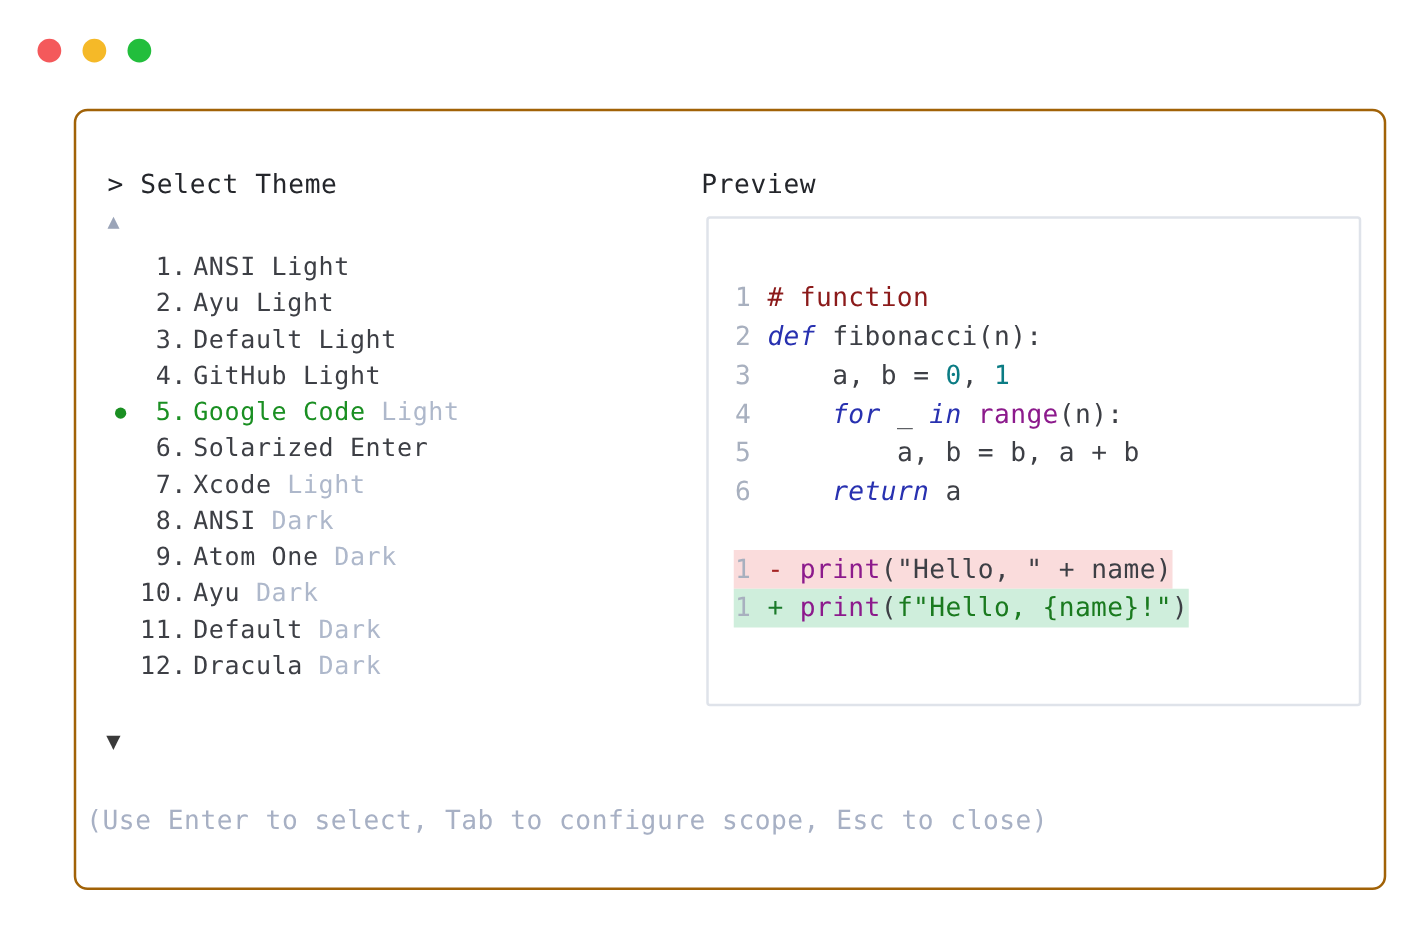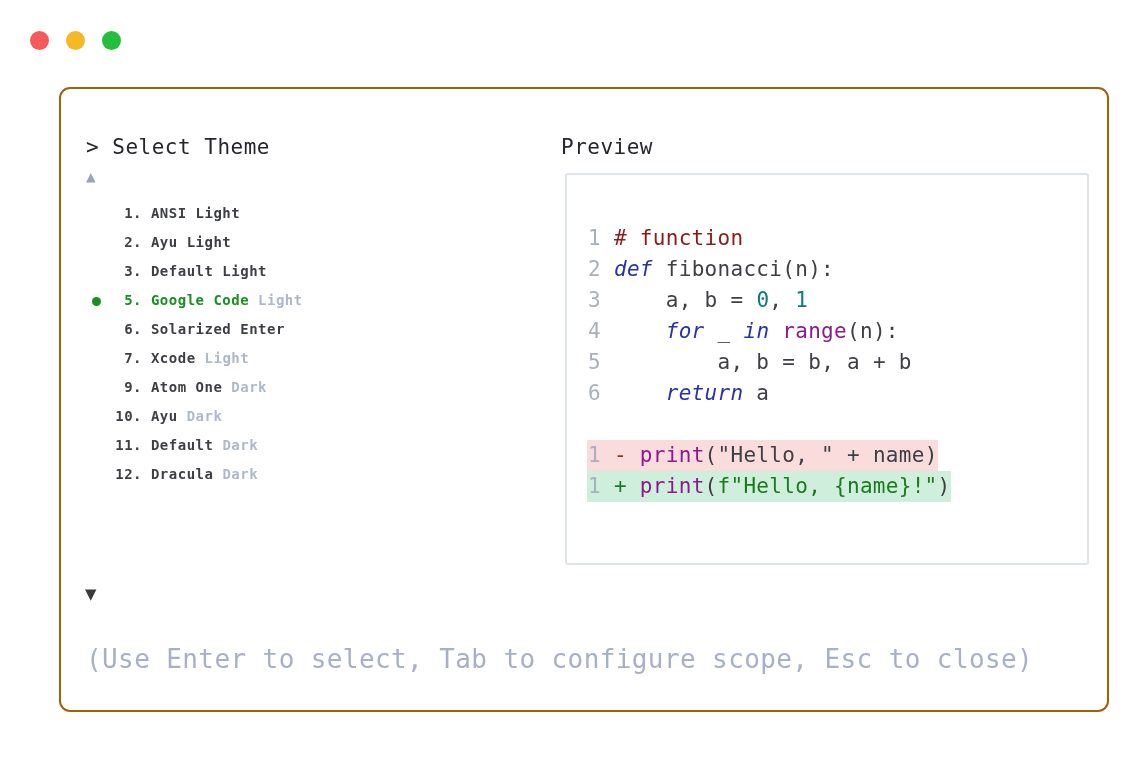--- a/index.html
+++ b/index.html
@@ -81,24 +81,23 @@
   #theme-list {
     position: absolute;
     left: 25px;
     top: 110px;
     width: 470px;
   }
   .theme-row {
     position: relative;
     height: 29px;
     line-height: 29px;
-    font-size: 14px;
+    font-size: 20px;
     letter-spacing: 0.5px;
     white-space: pre;
-    font-weight: bold;
   }
   .bullet {
     position: absolute;
     left: 6px;
     top: 11px;
     width: 9px;
     height: 9px;
     border-radius: 50%;
     background: #1a8f22;
   }
@@ -113,23 +112,23 @@
   .row-name { color: #3d3f45; }
   .row-variant { color: #3d3f45; }
   .theme-row.dim-variant .row-variant { color: #aeb8cb; }
   .theme-row.selected .row-num,
   .theme-row.selected .row-name { color: #1a8f22; }
   .theme-row.selected .row-variant { color: #aeb8cb; }
 
   
   #footer-hint {
     position: absolute;
-    left: 25px;
+    left: 8px;
     top: 555px;
-    font-size: 26px;
+    font-size: 21px;
     letter-spacing: 0.4px;
     color: #a7b0c4;
     white-space: pre;
   }
 
   
   #preview-label {
     position: absolute;
     left: 500px;
     top: 46px;
@@ -196,23 +195,25 @@
   <div id="card-inner">
 
     <div id="prompt-row">&gt; Select Theme</div>
 
     <div id="scroll-up-icon">▲</div>
 
     <div id="theme-list">
         <div class="theme-row"><span class="row-num"> 1.</span><span> </span><span class="row-name">ANSI Light</span></div>
         <div class="theme-row"><span class="row-num"> 2.</span><span> </span><span class="row-name">Ayu Light</span></div>
         <div class="theme-row"><span class="row-num"> 3.</span><span> </span><span class="row-name">Default Light</span></div>
+        <div class="theme-row"><span class="row-num"> 4.</span><span> </span><span class="row-name">GitHub Light</span></div>
         <div class="theme-row selected dim-variant"><span class="bullet" style="background: rgb(26, 143, 34);"></span><span class="row-num"> 5.</span><span> </span><span class="row-name">Google Code</span><span class="row-variant"> Light</span></div>
         <div class="theme-row"><span class="row-num"> 6.</span><span> </span><span class="row-name">Solarized Enter</span></div>
         <div class="theme-row dim-variant"><span class="row-num"> 7.</span><span> </span><span class="row-name">Xcode</span><span class="row-variant"> Light</span></div>
+        <div class="theme-row dim-variant"><span class="row-num"> 8.</span><span> </span><span class="row-name">ANSI</span><span class="row-variant"> Dark</span></div>
         <div class="theme-row dim-variant"><span class="row-num"> 9.</span><span> </span><span class="row-name">Atom One</span><span class="row-variant"> Dark</span></div>
         <div class="theme-row dim-variant"><span class="row-num">10.</span><span> </span><span class="row-name">Ayu</span><span class="row-variant"> Dark</span></div>
         <div class="theme-row dim-variant"><span class="row-num">11.</span><span> </span><span class="row-name">Default</span><span class="row-variant"> Dark</span></div>
         <div class="theme-row dim-variant"><span class="row-num">12.</span><span> </span><span class="row-name">Dracula</span><span class="row-variant"> Dark</span></div>
       </div>
 
     <div id="scroll-down-icon">▼</div>
 
     <div id="footer-hint">(Use Enter to select, Tab to configure scope, Esc to close)</div>
 

